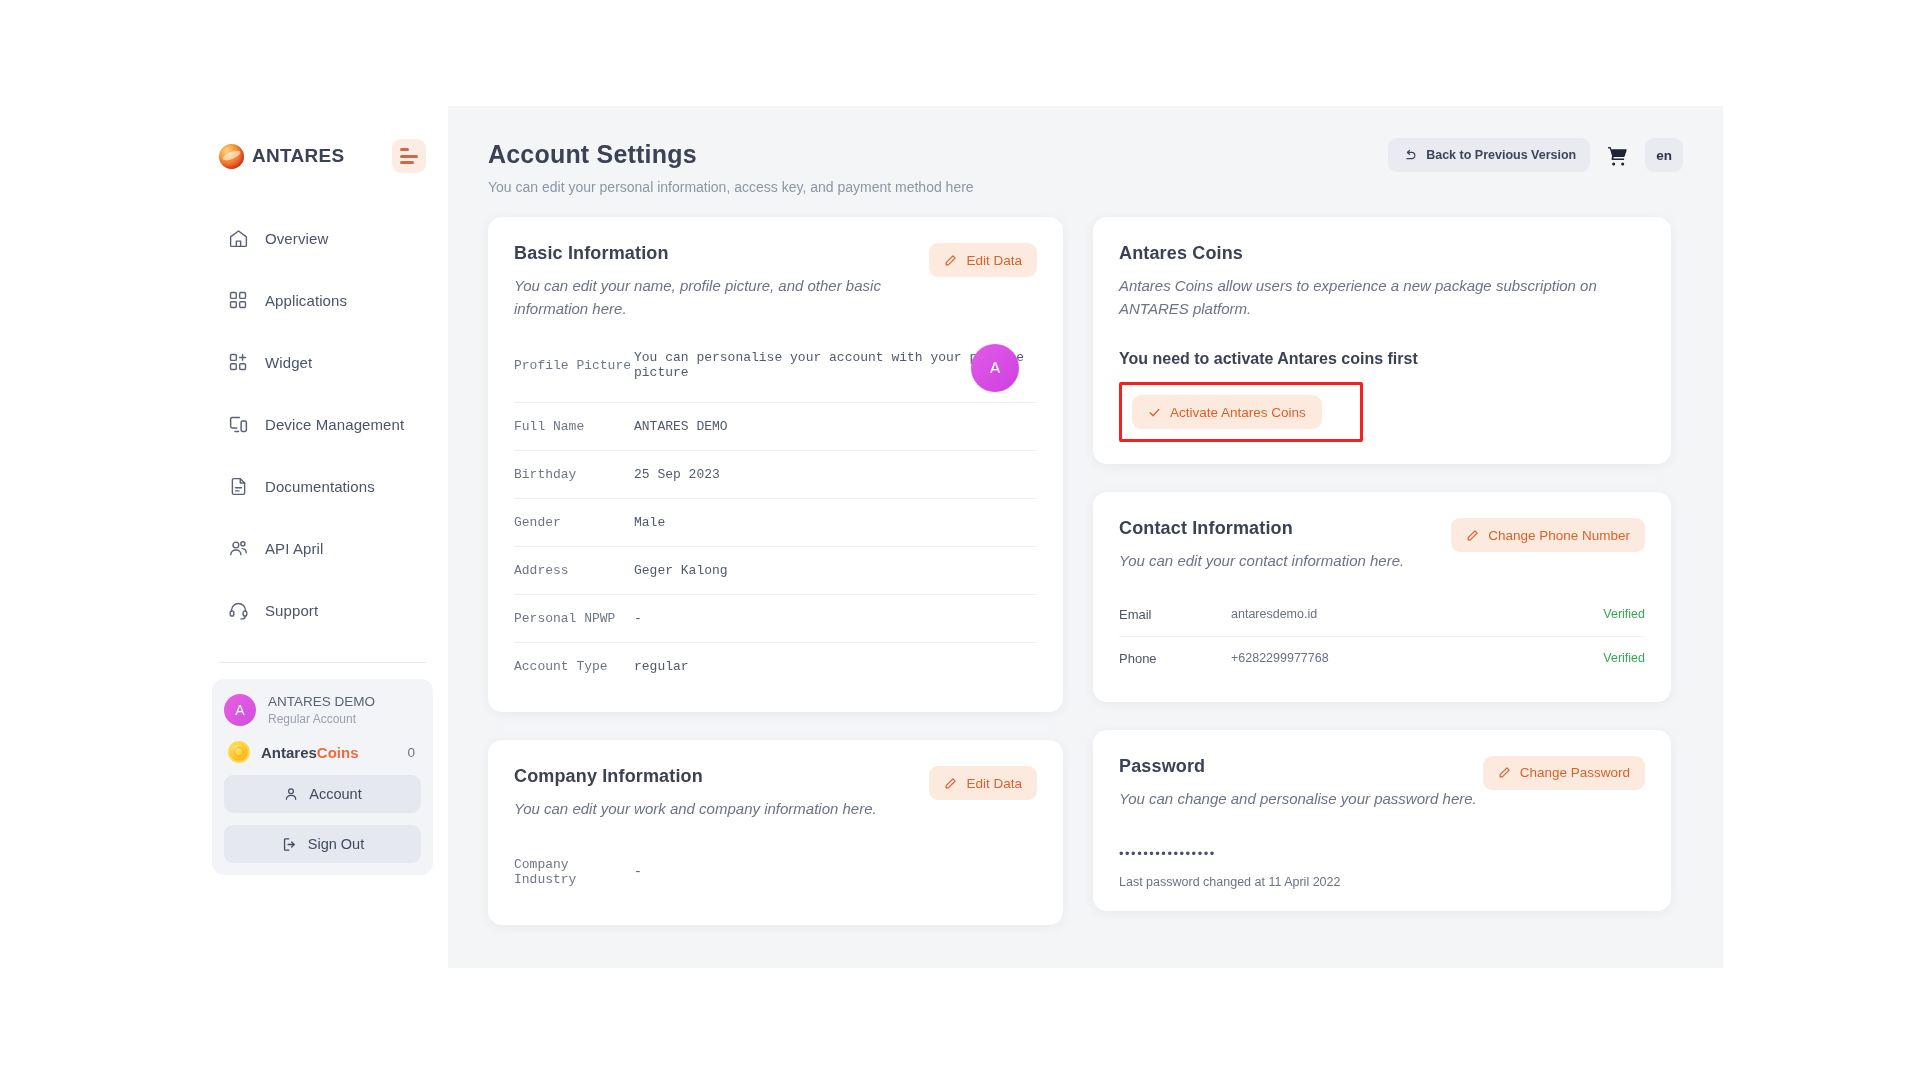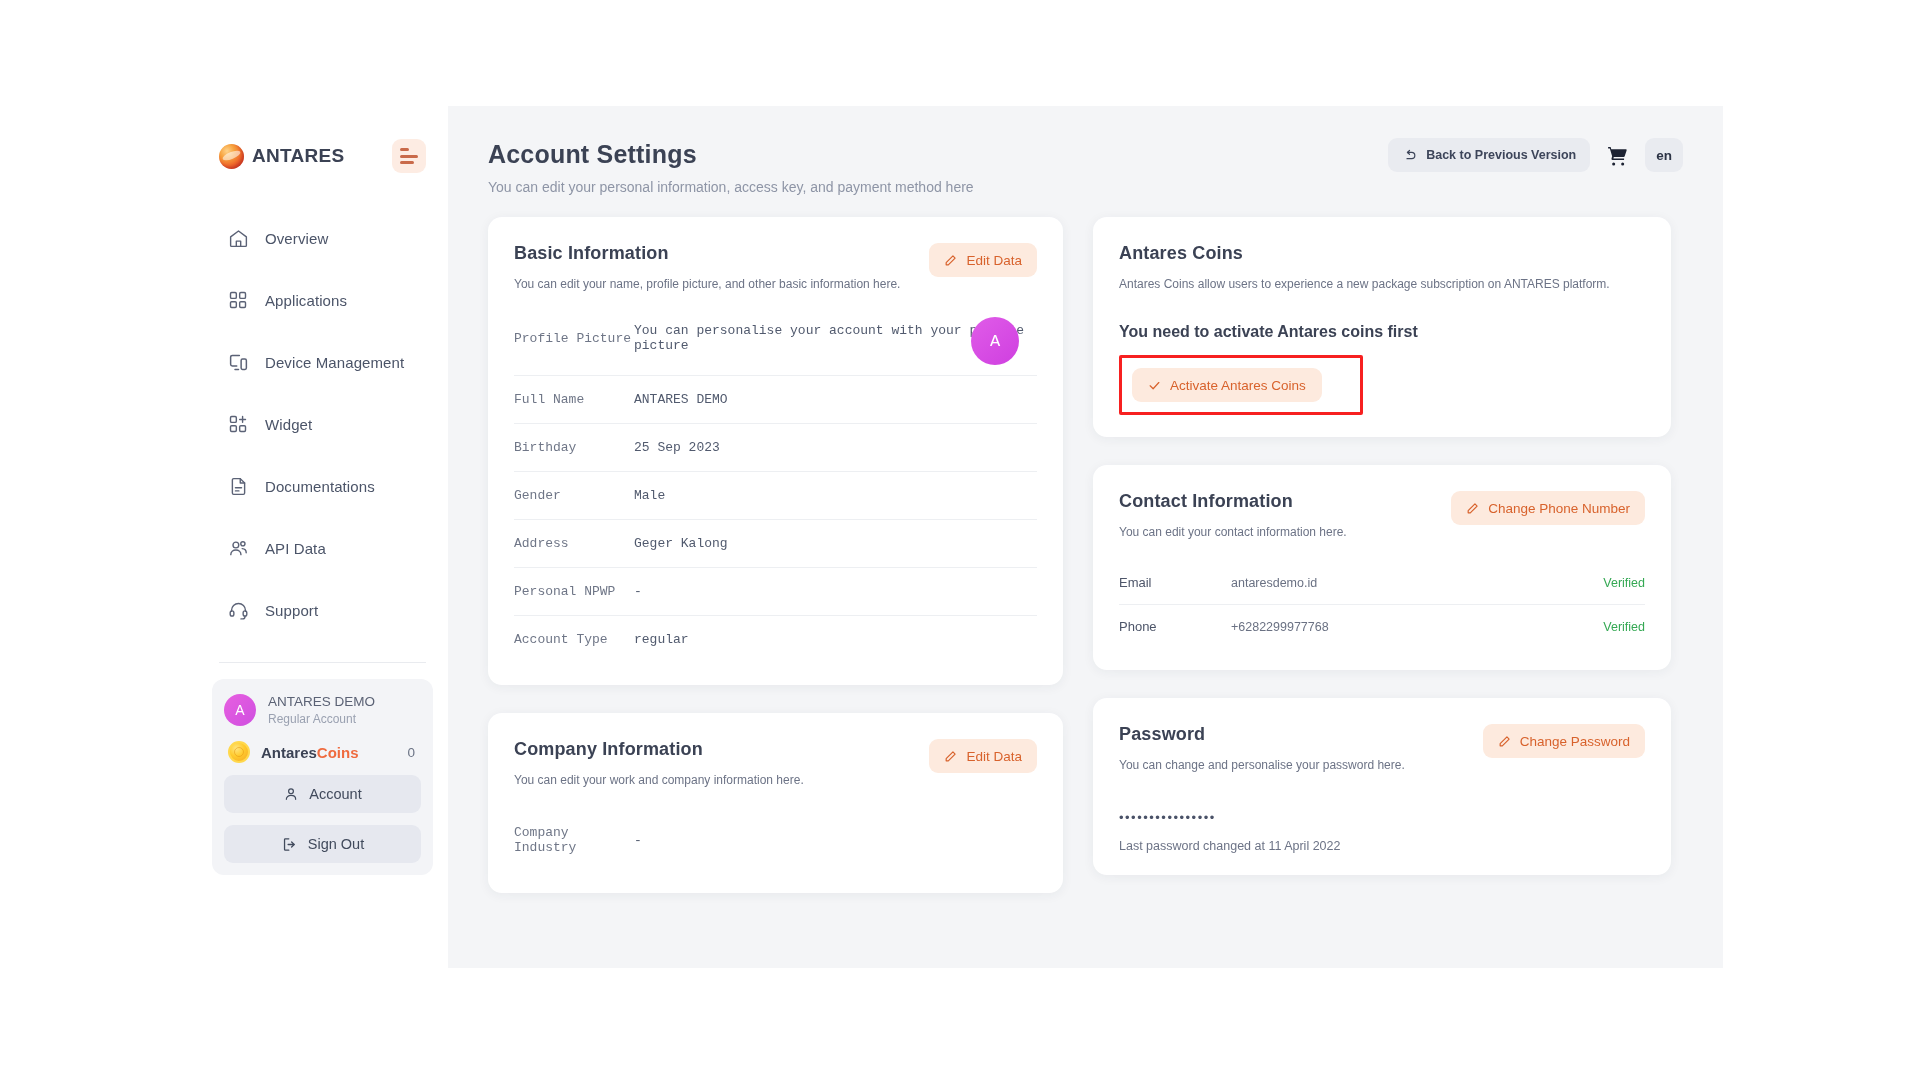--- a/index.html
+++ b/index.html
@@ -135,21 +135,21 @@
   .col-left { width: 575px; }
   .col-right { width: 578px; }
 
   .card {
     background:#ffffff; border-radius: 14px;
     box-shadow: 0 2px 12px rgba(35,45,70,.06);
     padding: 26px 26px 22px 26px;
     position:relative;
   }
   .card-title { font-size: 18px; font-weight: 700; color:#3b4254; letter-spacing:.15px;}
-  .card-desc { font-size: 12px; color:#6c7386; margin-top: 11px; line-height:1.5; max-width: 430px;}
+  .card-desc { font-size: 15px; color:#6c7386; margin-top: 11px; line-height:1.5; max-width: 430px; font-style: italic;}
 
   .pill-btn {
     position:absolute; right:26px; top:26px;
     background:#fdead e; background:#fdeade; border:none; border-radius: 9px;
     height: 34px; padding: 0 15px;
     display:flex; align-items:center; gap:9px;
     color:#d8622c; font-size:13.5px; font-weight:500; cursor:pointer; white-space:nowrap;
   }
 
   .rows { margin-top: 20px; }
@@ -239,63 +239,63 @@
                 <rect x="14" y="3" width="7" height="7" rx="1.4"></rect>
                 <rect x="3" y="14" width="7" height="7" rx="1.4"></rect>
                 <rect x="14" y="14" width="7" height="7" rx="1.4"></rect>
               </svg>
           </span>
           <span class="lbl">Applications</span>
         </div>
 
         <div class="nav-item">
           <span class="ic">
-            <svg width="21" height="21" viewBox="0 0 24 24" fill="none" stroke="#5b6276" stroke-width="1.7" stroke-linecap="round">
-                <path d="M13 4H5a2 2 0 0 0-2 2v8a2 2 0 0 0 2 2h5"></path>
-                <path d="M8 20h4"></path>
-                <rect x="15" y="8" width="6" height="12" rx="1.6"></rect>
-              </svg>
-          </span>
-          <span class="lbl">Device Management</span>
-        </div>
-
-        <div class="nav-item">
-          <span class="ic">
             <svg width="20" height="20" viewBox="0 0 24 24" fill="none" stroke="#5b6276" stroke-width="1.7" stroke-linecap="round">
                 <rect x="3" y="3" width="7" height="7" rx="1.4"></rect>
                 <rect x="3" y="14" width="7" height="7" rx="1.4"></rect>
                 <rect x="14" y="14" width="7" height="7" rx="1.4"></rect>
                 <path d="M17.5 3v7M14 6.5h7"></path>
               </svg>
           </span>
           <span class="lbl">Widget</span>
         </div>
 
         <div class="nav-item">
           <span class="ic">
+            <svg width="21" height="21" viewBox="0 0 24 24" fill="none" stroke="#5b6276" stroke-width="1.7" stroke-linecap="round">
+                <path d="M13 4H5a2 2 0 0 0-2 2v8a2 2 0 0 0 2 2h5"></path>
+                <path d="M8 20h4"></path>
+                <rect x="15" y="8" width="6" height="12" rx="1.6"></rect>
+              </svg>
+          </span>
+          <span class="lbl">Device Management</span>
+        </div>
+
+        <div class="nav-item">
+          <span class="ic">
             <svg width="21" height="21" viewBox="0 0 24 24" fill="none" stroke="#5b6276" stroke-width="1.6" stroke-linejoin="round" stroke-linecap="round">
                 <path d="M14 3H6.5A1.5 1.5 0 0 0 5 4.5v15A1.5 1.5 0 0 0 6.5 21h11a1.5 1.5 0 0 0 1.5-1.5V8z"></path>
                 <path d="M14 3v5h5"></path>
                 <path d="M8.5 13.5h7M8.5 17h4"></path>
               </svg>
           </span>
           <span class="lbl">Documentations</span>
         </div>
 
 
         <div class="nav-item">
           <span class="ic">
             <svg width="21" height="21" viewBox="0 0 24 24" fill="none" stroke="#5b6276" stroke-width="1.6" stroke-linecap="round">
                 <circle cx="9" cy="8" r="3.3"></circle>
                 <path d="M3.2 19c0-3.1 2.6-5.2 5.8-5.2s5.8 2.1 5.8 5.2"></path>
                 <circle cx="17" cy="6.6" r="2.4"></circle>
                 <path d="M16.2 12.2c2.6.2 4.6 2 4.6 4.6"></path>
               </svg>
           </span>
-          <span class="lbl">API Data</span>
+          <span class="lbl">API April</span>
         </div>
 
         <div class="nav-item">
           <span class="ic">
             <svg width="21" height="21" viewBox="0 0 24 24" fill="none" stroke="#5b6276" stroke-width="1.6" stroke-linecap="round">
                 <path d="M4 13v-1a8 8 0 0 1 16 0v1"></path>
                 <rect x="2.5" y="12.4" width="4.2" height="6" rx="2.1"></rect>
                 <rect x="17.3" y="12.4" width="4.2" height="6" rx="2.1"></rect>
                 <path d="M19.4 18.4v.8a2.4 2.4 0 0 1-2.4 2.4h-2.2"></path>
               </svg>

